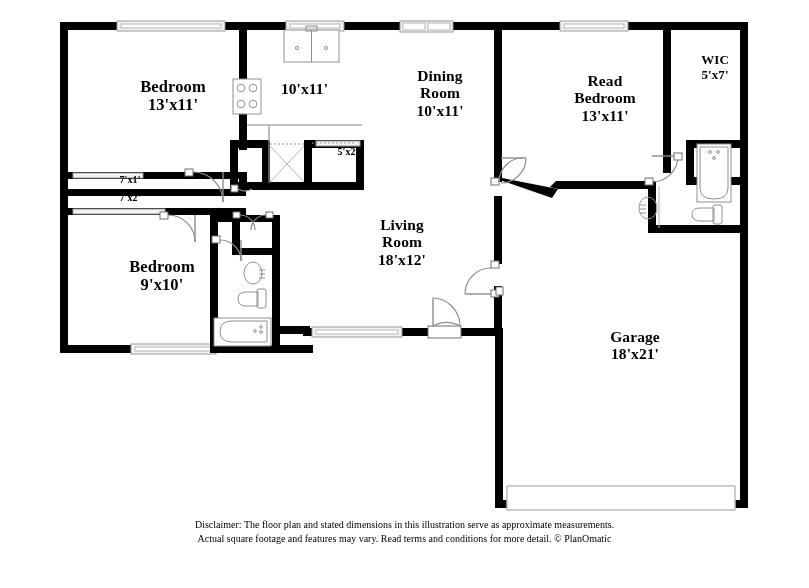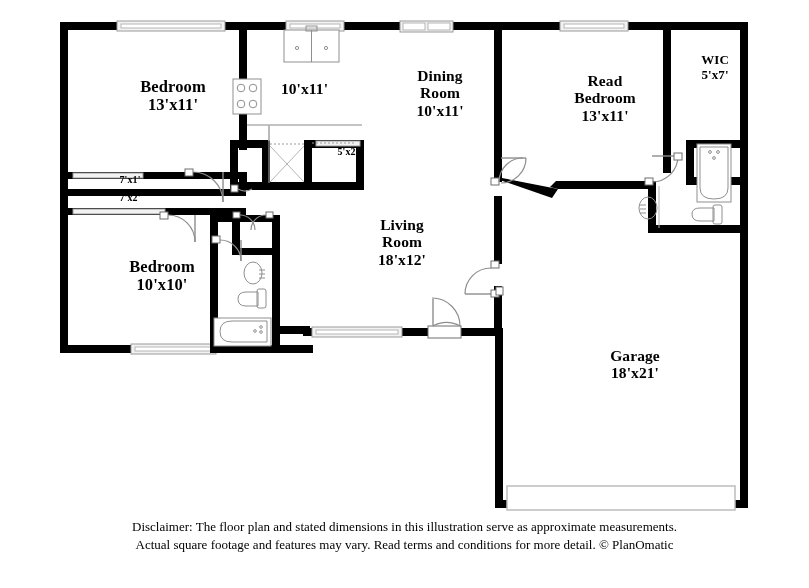--- a/index.html
+++ b/index.html
@@ -58,21 +58,21 @@
   .rl-small { font-size: 13px; }
   .rl-tiny { font-size: 10px; }
 
   #disclaimer {
     position: absolute;
     left: 0;
     top: 518px;
     width: 809px;
     text-align: center;
     font-family: "Liberation Serif", serif;
-    font-size: 13px;
+    font-size: 10px;
     color: #000000;
     line-height: 1.38;
   }
   #disclaimer div { white-space: nowrap; }
 </style>
 </head>
 <body>
 
 <div id="floorplan-root">
 
@@ -347,30 +347,30 @@
     <span class="dim">13'x11'</span>
   </div>
 
   <div class="room-label rl-small" style="left:672px; top:53px; width:62px;">
     <span class="nm">WIC</span>
     <span class="dim">5'x7'</span>
   </div>
 
   <div class="room-label rl-big" style="left:75px; top:258px; width:150px;">
     <span class="nm">Bedroom</span>
-    <span class="dim">10'x10'</span>
+    <span class="dim">9'x10'</span>
   </div>
 
   <div class="room-label rl-mid" style="left:334px; top:216px; width:112px;">
     <span class="nm">Living</span>
     <span class="nm">Room</span>
     <span class="dim">18'x12'</span>
   </div>
 
-  <div class="room-label rl-mid" style="left:562px; top:347px; width:122px;">
+  <div class="room-label rl-mid" style="left:562px; top:328px; width:122px;">
     <span class="nm">Garage</span>
     <span class="dim">18'x21'</span>
   </div>
 
   <div class="room-label rl-tiny" style="left:78px; top:174px; width:80px;">
     <span class="dim">7'x1'</span>
   </div>
 
   <div class="room-label rl-tiny" style="left:78px; top:192px; width:80px;">
     <span class="dim">7'x2'</span>

